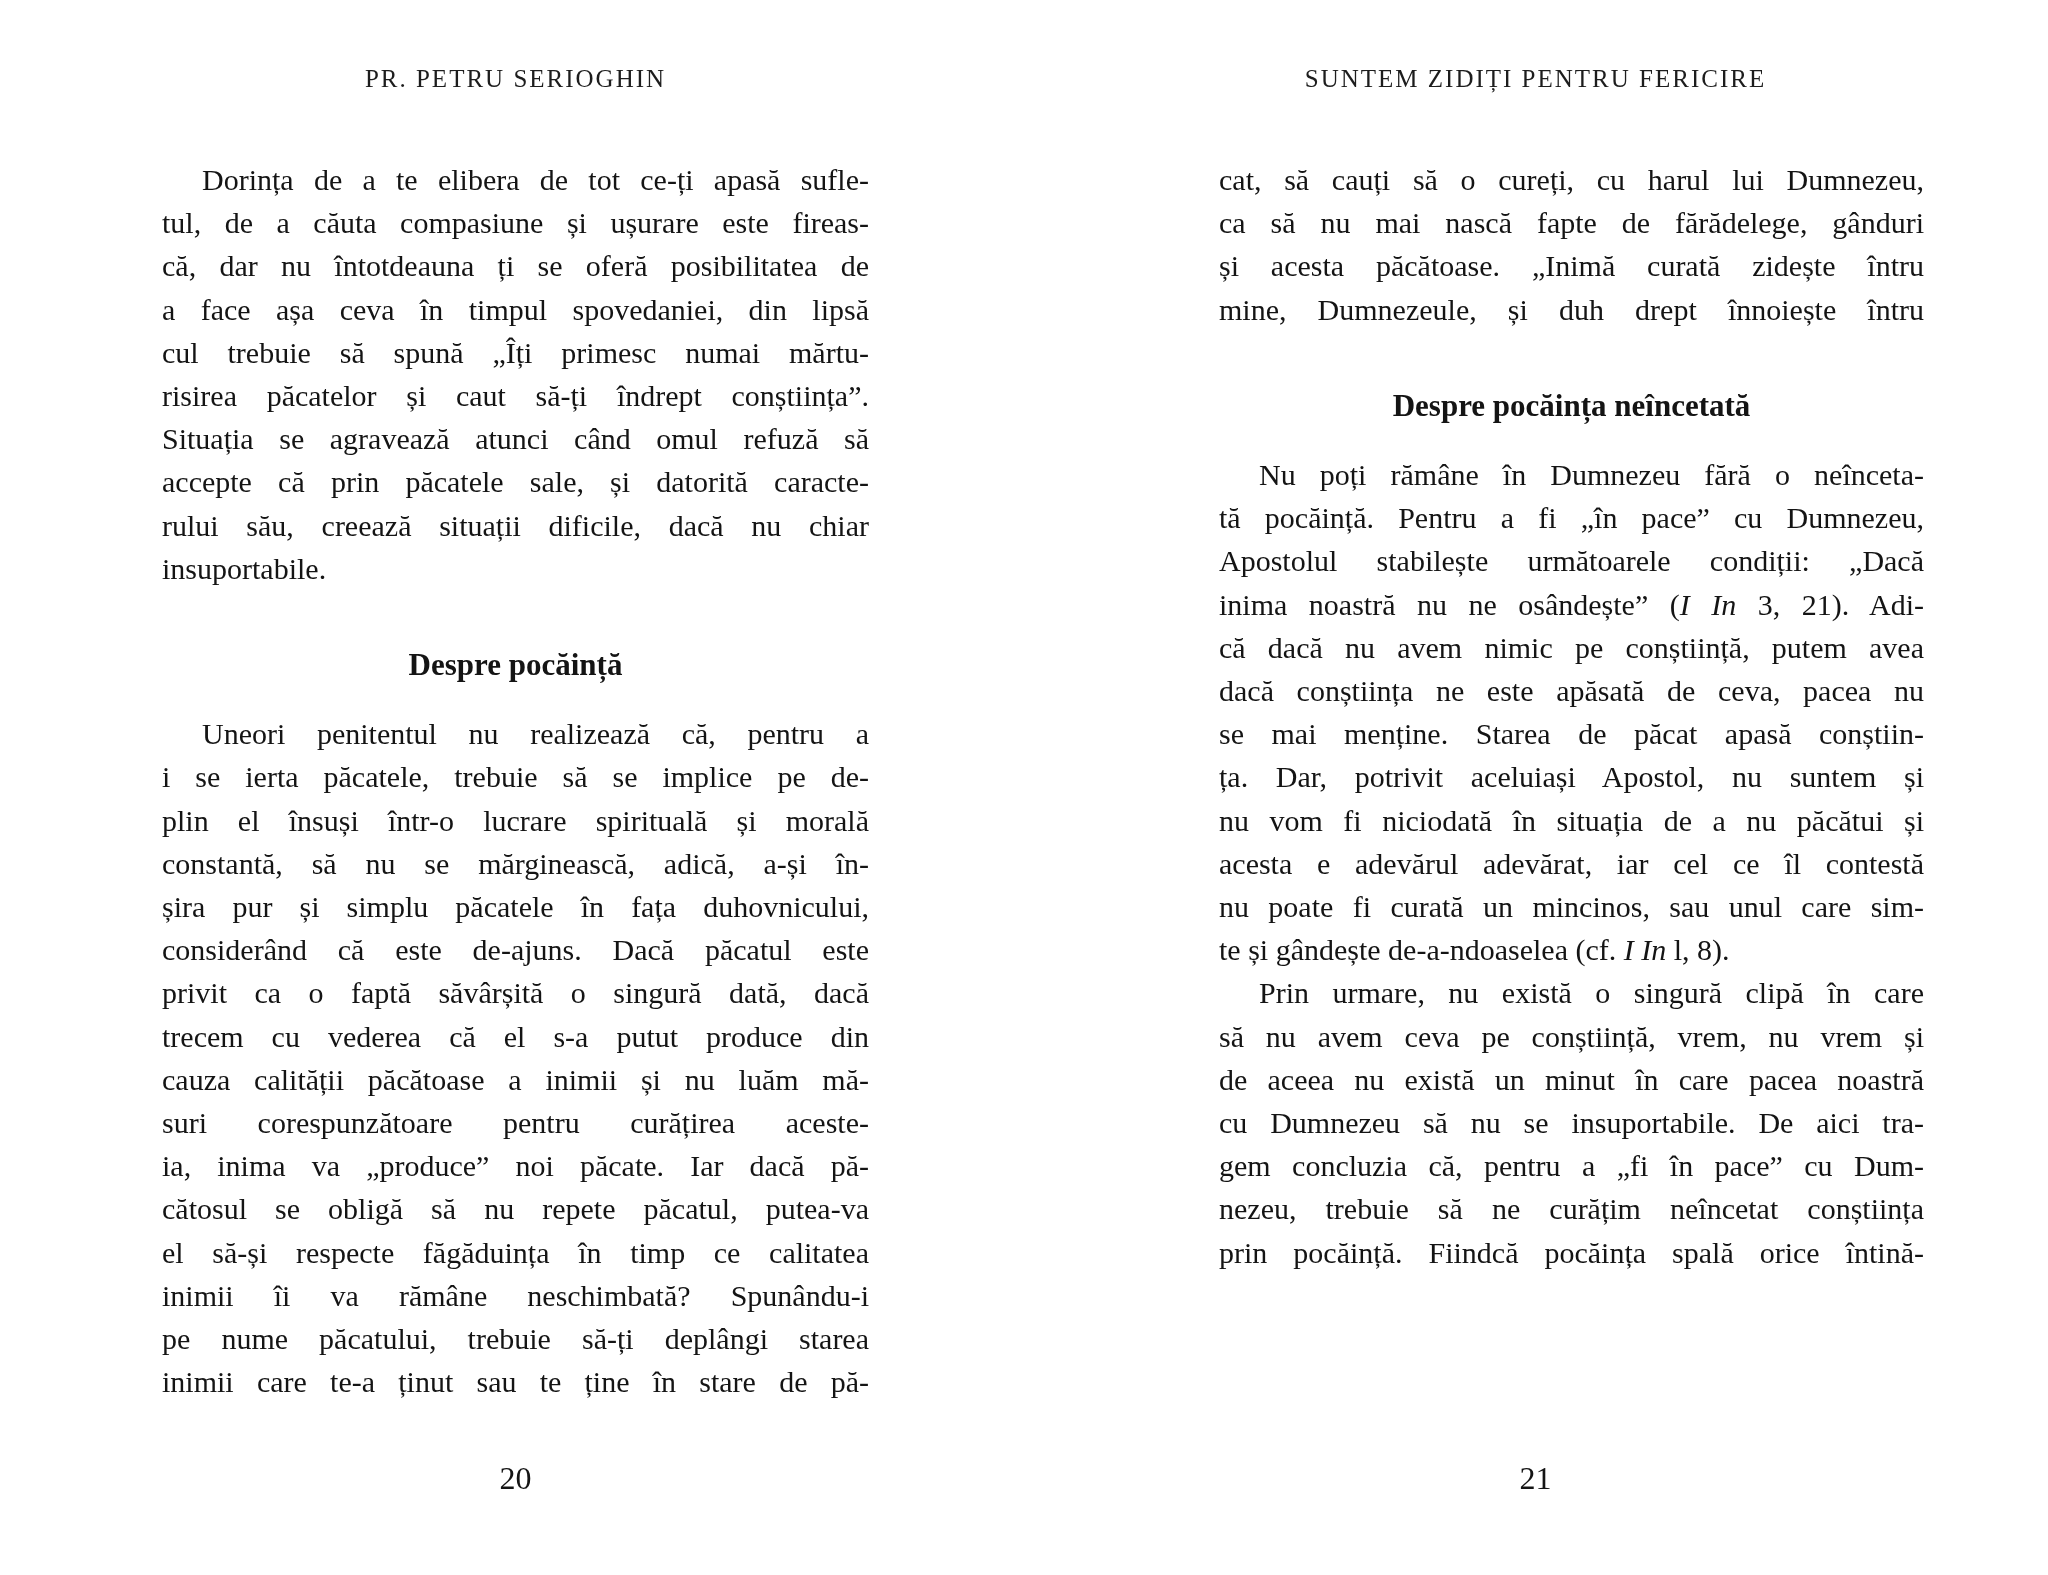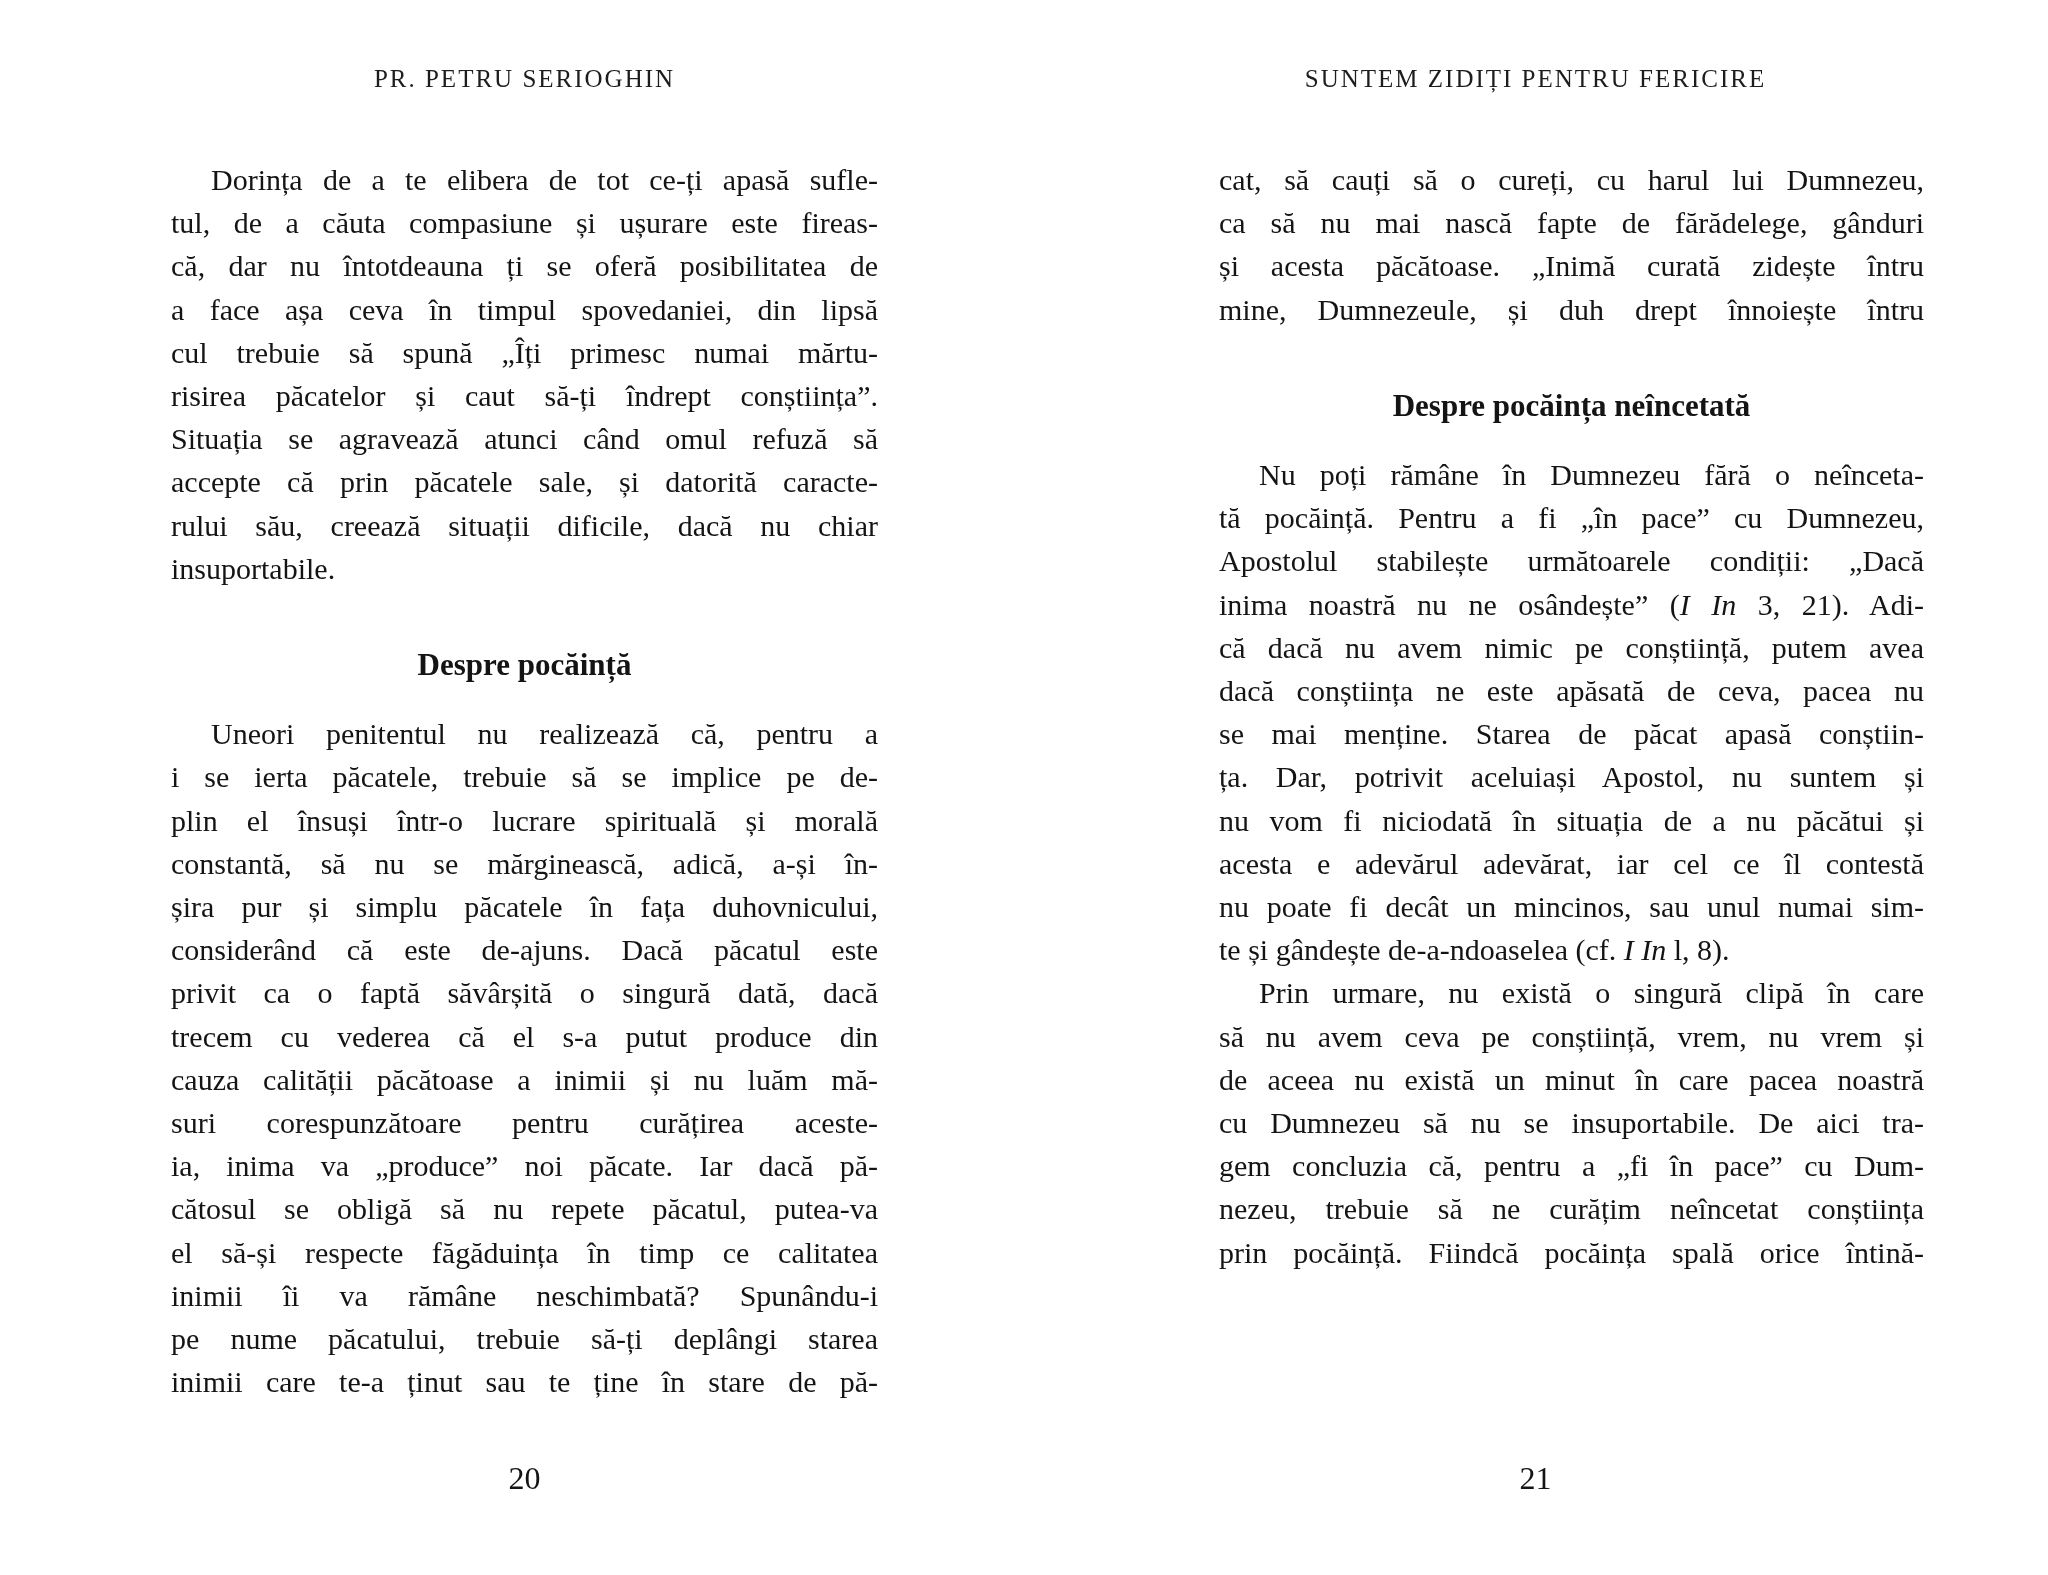--- a/index.html
+++ b/index.html
@@ -15,21 +15,21 @@
     color: #141414;
     font-family: "Liberation Serif", "DejaVu Serif", serif;
     overflow: hidden;
   }
   .page {
     position: absolute;
     top: 0;
     width: 1024px;
     height: 1575px;
   }
-  .page.left  { left: 13px; }
+  .page.left  { left: 4px; }
   .page.right { left: 1024px; }
 
   .running-head {
     position: absolute;
     top: 64px;
     text-align: center;
     font-size: 25px;
     letter-spacing: 2px;
     line-height: 30px;
     color: #1d1d1d;
@@ -134,21 +134,21 @@
           <div class="line indent">Nu poți rămâne în Dumnezeu fără o neînceta-</div>
           <div class="line">tă pocăință. Pentru a fi „în pace” cu Dumnezeu,</div>
           <div class="line">Apostolul stabilește următoarele condiții: „Dacă</div>
           <div class="line">inima noastră nu ne osândește” (<i>I In</i> 3, 21). Adi-</div>
           <div class="line">că dacă nu avem nimic pe conștiință, putem avea</div>
           <div class="line">dacă conștiința ne este apăsată de ceva, pacea nu</div>
           <div class="line">se mai menține. Starea de păcat apasă conștiin-</div>
           <div class="line">ța. Dar, potrivit aceluiași Apostol, nu suntem și</div>
           <div class="line">nu vom fi niciodată în situația de a nu păcătui și</div>
           <div class="line">acesta e adevărul adevărat, iar cel ce îl contestă</div>
-          <div class="line">nu poate fi decât un mincinos, sau unul numai sim-</div>
+          <div class="line">nu poate fi curată un mincinos, sau unul care sim-</div>
           <div class="line endline">te și gândește de-a-ndoaselea (cf. <i>I In</i> l, 8).</div>
         </div>
         <div class="paragraph">
           <div class="line indent">Prin urmare, nu există o singură clipă în care</div>
           <div class="line">să nu avem ceva pe conștiință, vrem, nu vrem și</div>
           <div class="line">de aceea nu există un minut în care pacea noastră</div>
           <div class="line">cu Dumnezeu să nu se insuportabile. De aici tra-</div>
           <div class="line">gem concluzia că, pentru a „fi în pace” cu Dum-</div>
           <div class="line">nezeu, trebuie să ne curățim neîncetat conștiința</div>
           <div class="line">prin pocăință. Fiindcă pocăința spală orice întină-</div>

